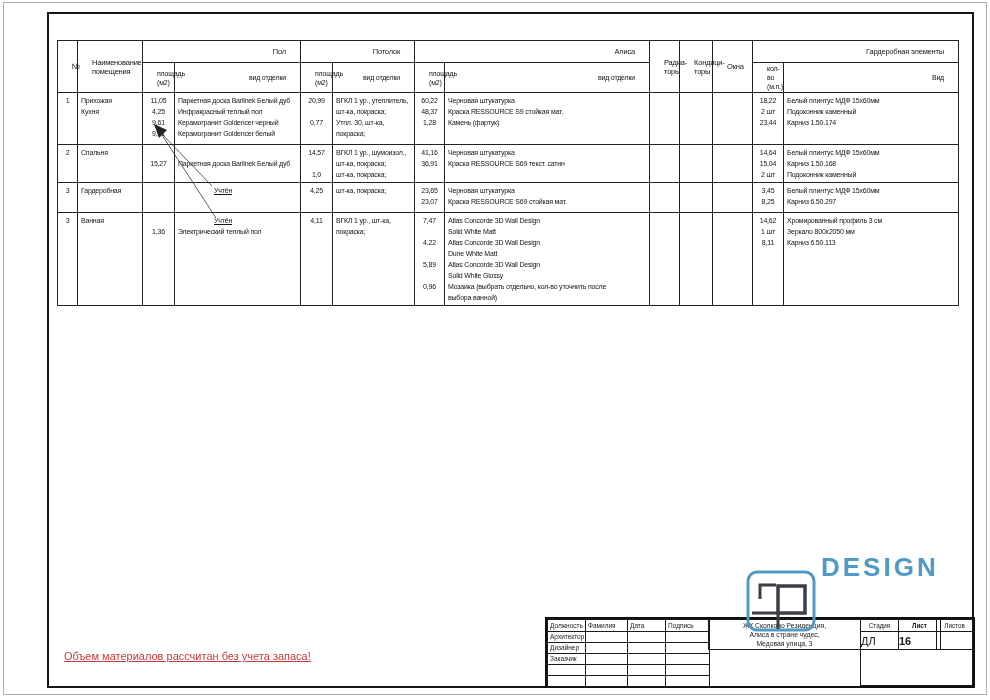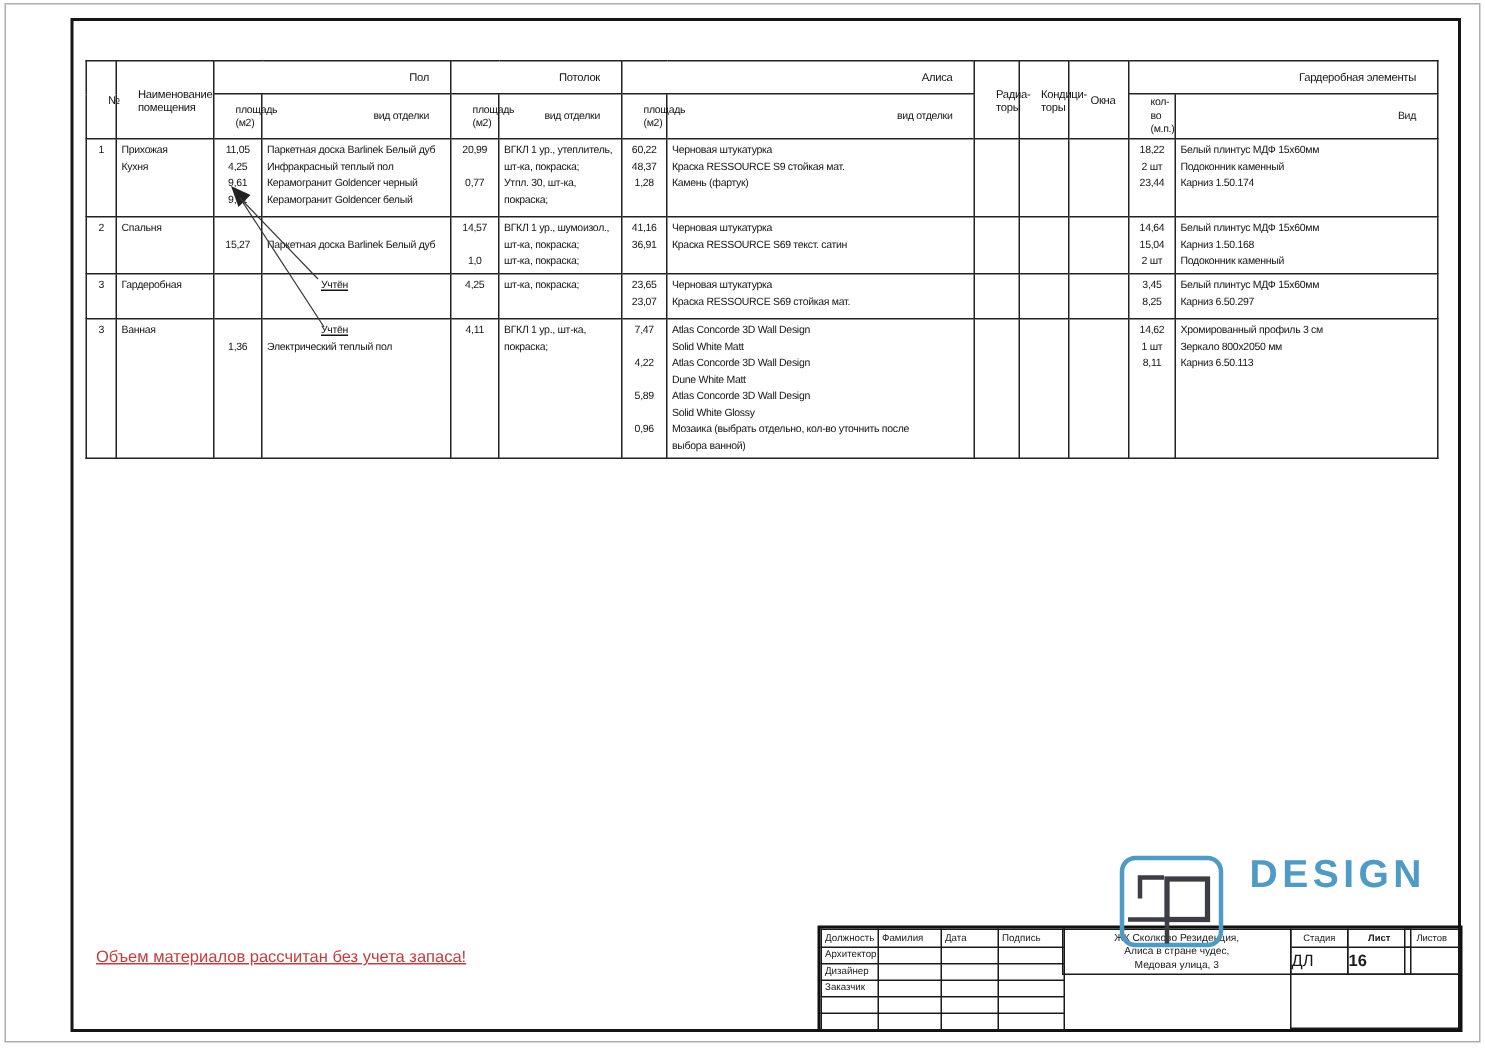--- a/index.html
+++ b/index.html
@@ -26,21 +26,21 @@
   table.sched thead tr.h1 th { font-size:7.5px; }
   table.sched tbody td { white-space:pre; }
   td.cn { text-align:center; }
   tr.r4 td { line-height:11px; }
   .note-lbl { display:inline-block; margin-left:36px; text-decoration:underline; }
 
   
   svg.leaders { position:absolute; left:150px; top:120px; pointer-events:none; }
 
   
-  .rednote { position:absolute; left:64px; top:632px; font-size:11px;
+  .rednote { position:absolute; left:64px; top:650px; font-size:11px;
     color:#c43c3c; text-decoration:underline; letter-spacing:0; }
 
   
   .tb { position:absolute; left:545px; top:617px; width:430px; height:71px;
     border:2px solid #111; box-sizing:border-box; background:transparent; }
   .tb * { box-sizing:border-box; }
   table.tb-left { position:absolute; left:0; top:0; width:162px; height:67px;
     border-collapse:collapse; table-layout:fixed; }
   table.tb-left th, table.tb-left td { border:1px solid #1a1a1a;
     font-size:6.5px; font-weight:normal; text-align:left; padding:0 2px;
@@ -53,22 +53,22 @@
     line-height:12px; text-align:center; }
   .sbv { height:18px; font-size:11px; line-height:18px; text-align:left; }
   .tb-name { position:absolute; left:161px; top:30px; width:153px; height:37px;
     border:1px solid #1a1a1a; font-size:11px; display:flex; align-items:center;
     justify-content:center; }
   .tb-rb { position:absolute; left:313px; top:30px; width:113px; height:37px;
     border:1px solid #1a1a1a; }
 
   
   svg.logo-mark { position:absolute; left:744px; top:566px; z-index:5; }
-  .logo-design { position:absolute; left:821px; top:567px; z-index:5;
-    font-size:26px; font-weight:600; letter-spacing:3px; color:#4f9bc4;margin-left:12px; }
+  .logo-design { position:absolute; left:821px; top:552px; z-index:5;
+    font-size:26px; font-weight:600; letter-spacing:3px; color:#4f9bc4; }
   .logo-platforma { position:absolute; left:786px; top:609px; z-index:6;
     font-size:25px; font-weight:400; letter-spacing:0.5px; color:#3d3d45;
     opacity:0.95; }
 </style>
 </head>
 <body>
 
 <div id="page">
   <div class="paper-edge"></div>
   <div class="frame"></div>

